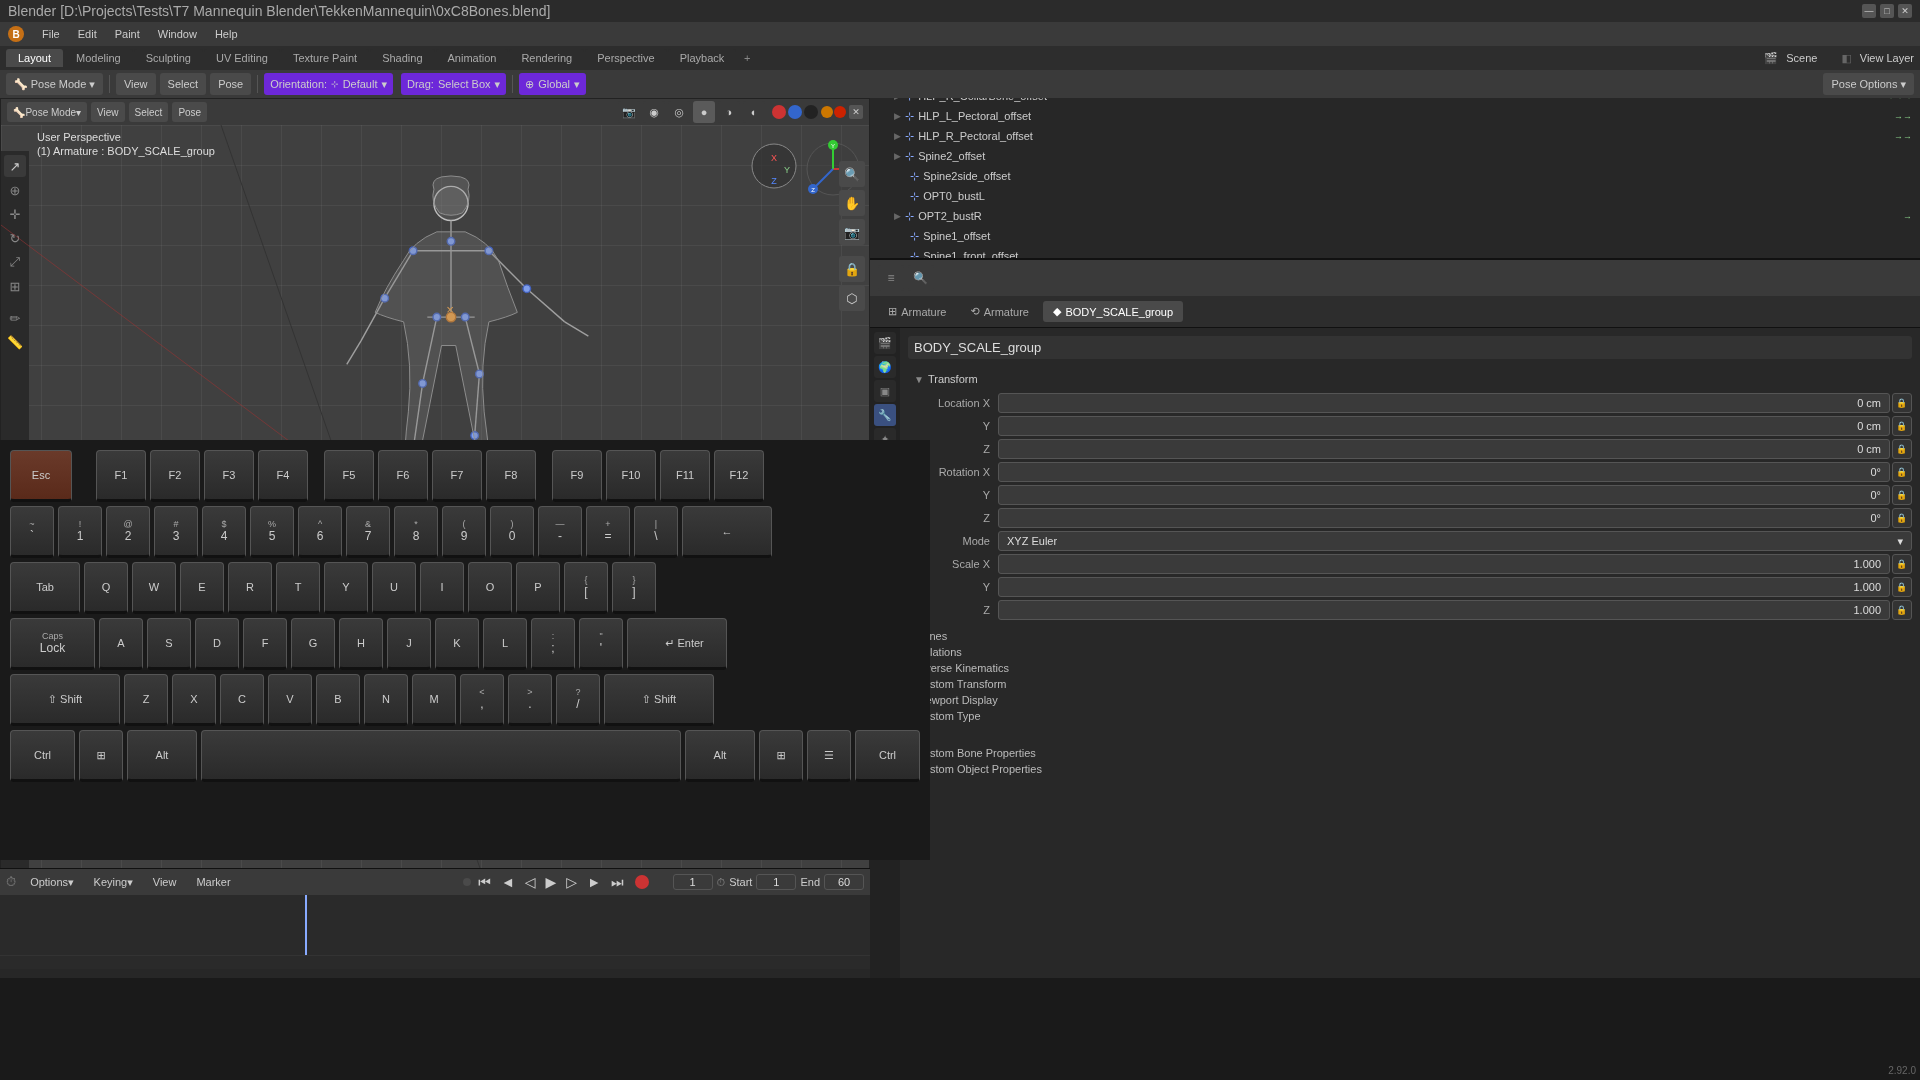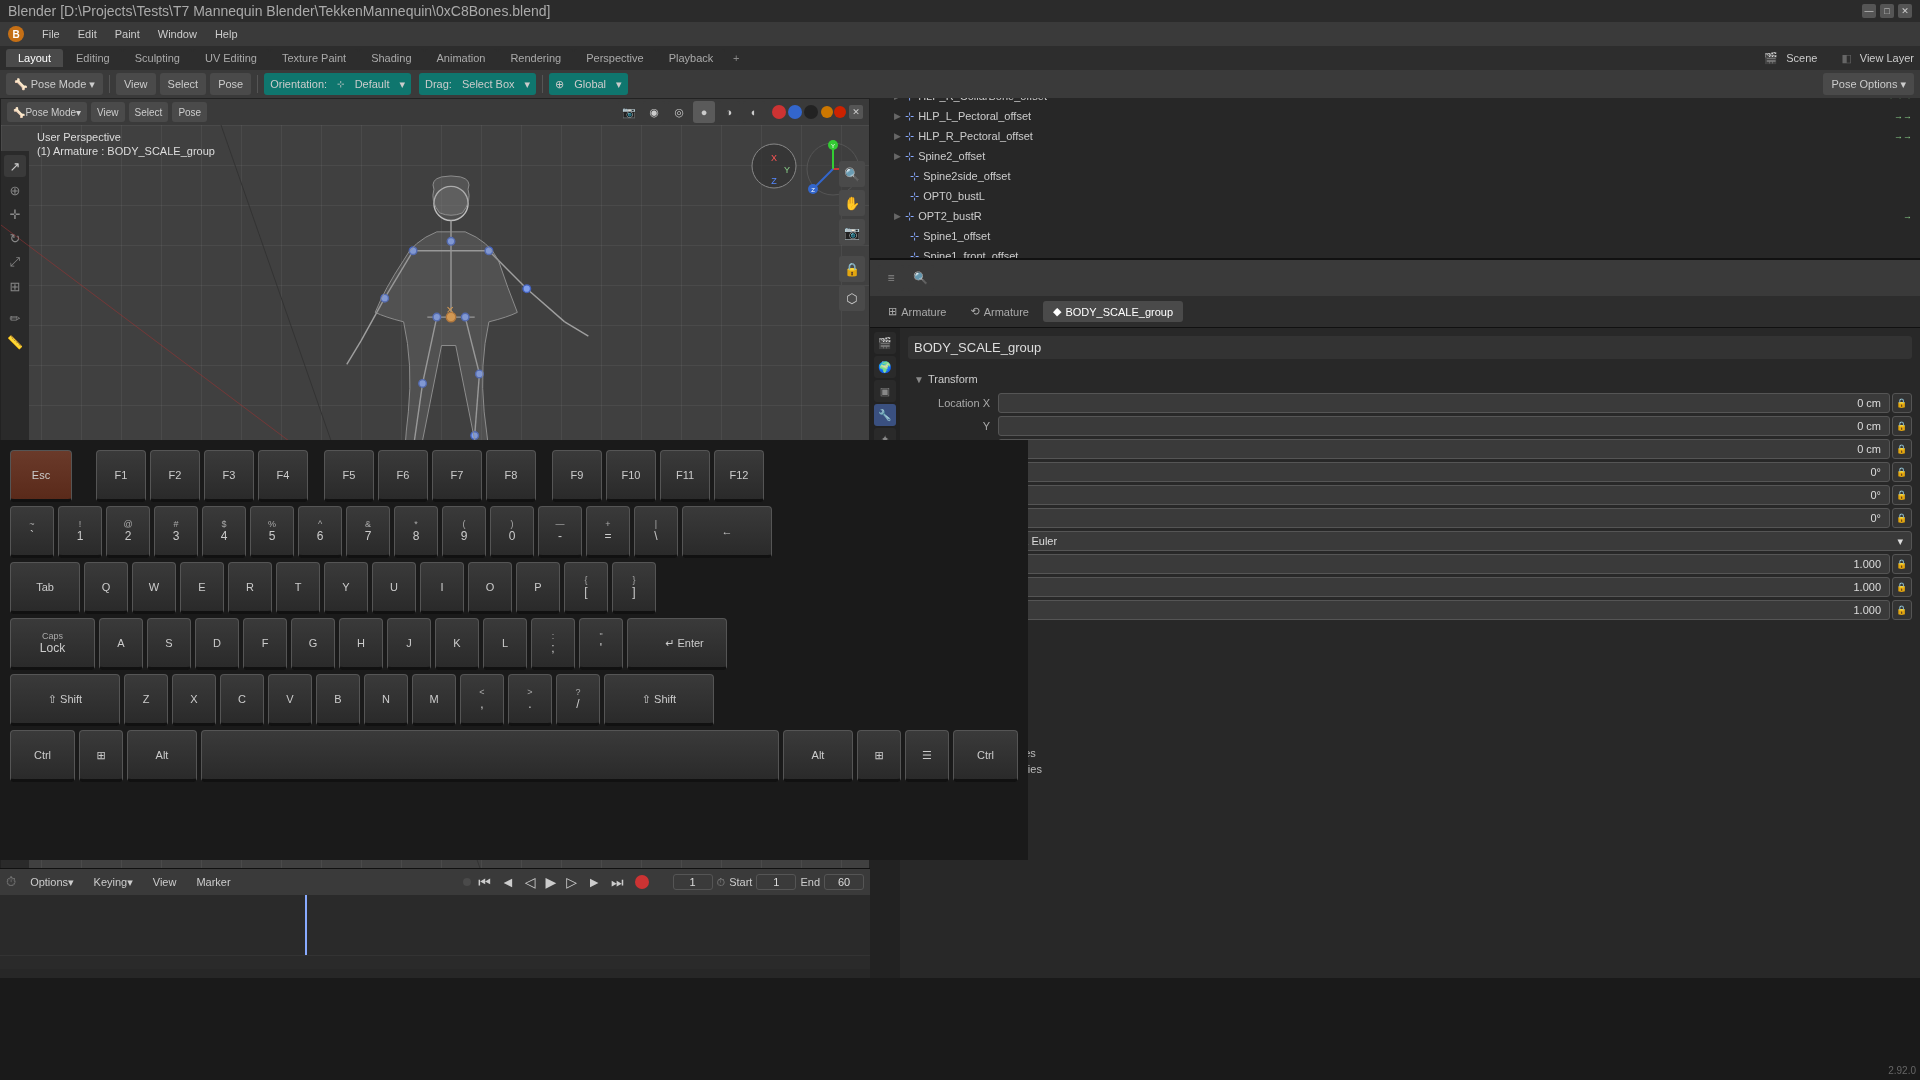--- a/index.html
+++ b/index.html
@@ -149,27 +149,27 @@
     .toolbar-separator {
       width: 1px;
       height: 18px;
       background: #555;
       margin: 0 2px;
     }
     .toolbar-dropdown {
       padding: 2px 6px;
       font-size: 11px;
       color: #ccc;
-      background: #0f766e;
+      background: #6d28d9;
       border-radius: 3px;
       cursor: pointer;
       height: 22px;
       display: flex;
       align-items: center;
-      gap: 10px;
+      gap: 4px;
     }
 
     
     #viewport {
       width: 870px;
       height: 770px;
       background: #3c3c3c;
       position: relative;
       border: 1px solid #222;
     }
@@ -372,21 +372,21 @@
       font-size: 11px;
       color: #ccc;
       cursor: pointer;
     }
 
     
     #keyboard-area {
       position: absolute;
       top: 440px;
       left: 0;
-      width: 1028px;
+      width: 930px;
       height: 420px;
       background: #1a1a1a;
       padding: 10px;
     }
 
     .key-row {
       display: flex;
       gap: 4px;
       margin-bottom: 4px;
     }
@@ -687,21 +687,21 @@
   </svg>
   <div class="menu-item">File</div>
   <div class="menu-item">Edit</div>
   <div class="menu-item">Paint</div>
   <div class="menu-item">Window</div>
   <div class="menu-item">Help</div>
 </div>
 
 <div id="workspace-tabs">
   <div class="workspace-tab active">Layout</div>
-  <div class="workspace-tab">Editing</div>
+  <div class="workspace-tab">Modeling</div>
   <div class="workspace-tab">Sculpting</div>
   <div class="workspace-tab">UV Editing</div>
   <div class="workspace-tab">Texture Paint</div>
   <div class="workspace-tab">Shading</div>
   <div class="workspace-tab">Animation</div>
   <div class="workspace-tab">Rendering</div>
   <div class="workspace-tab">Perspective</div>
   <div class="workspace-tab">Playback</div>
   <div class="workspace-tab-add">+</div>
   <div id="scene-label">

